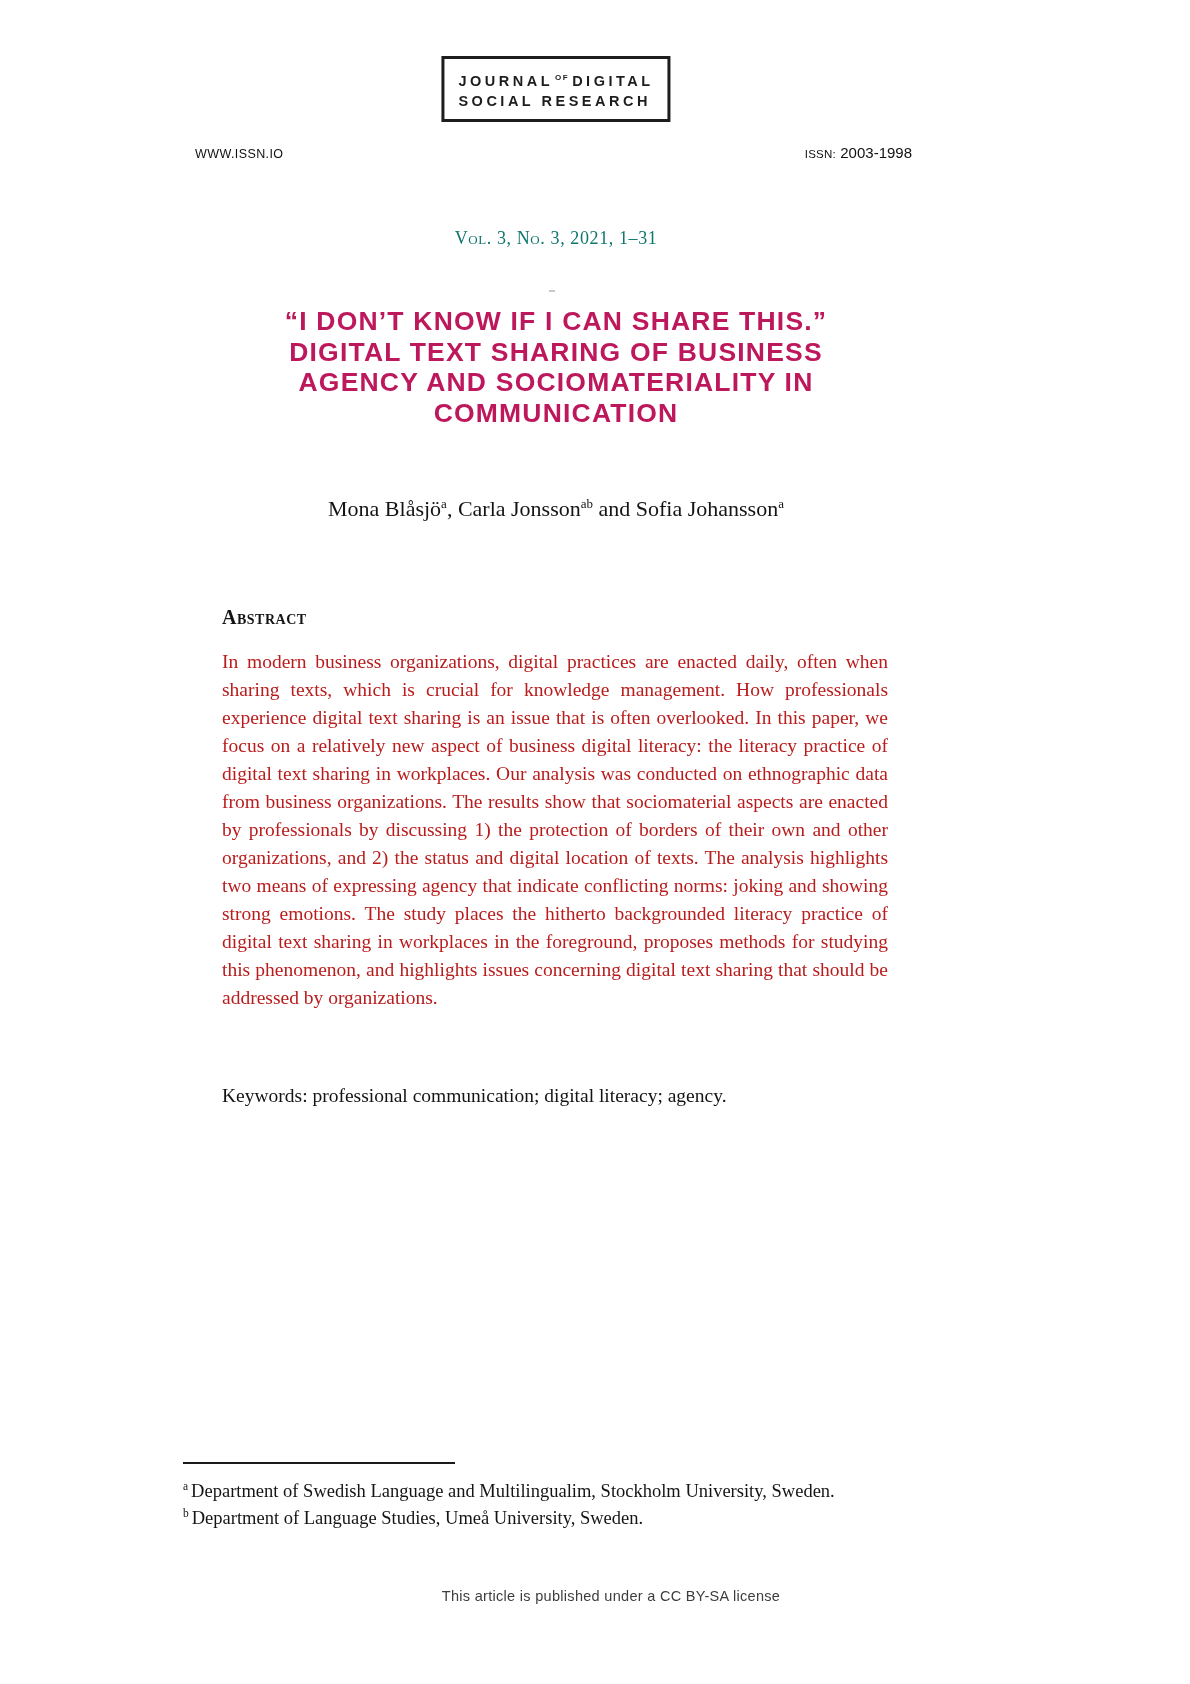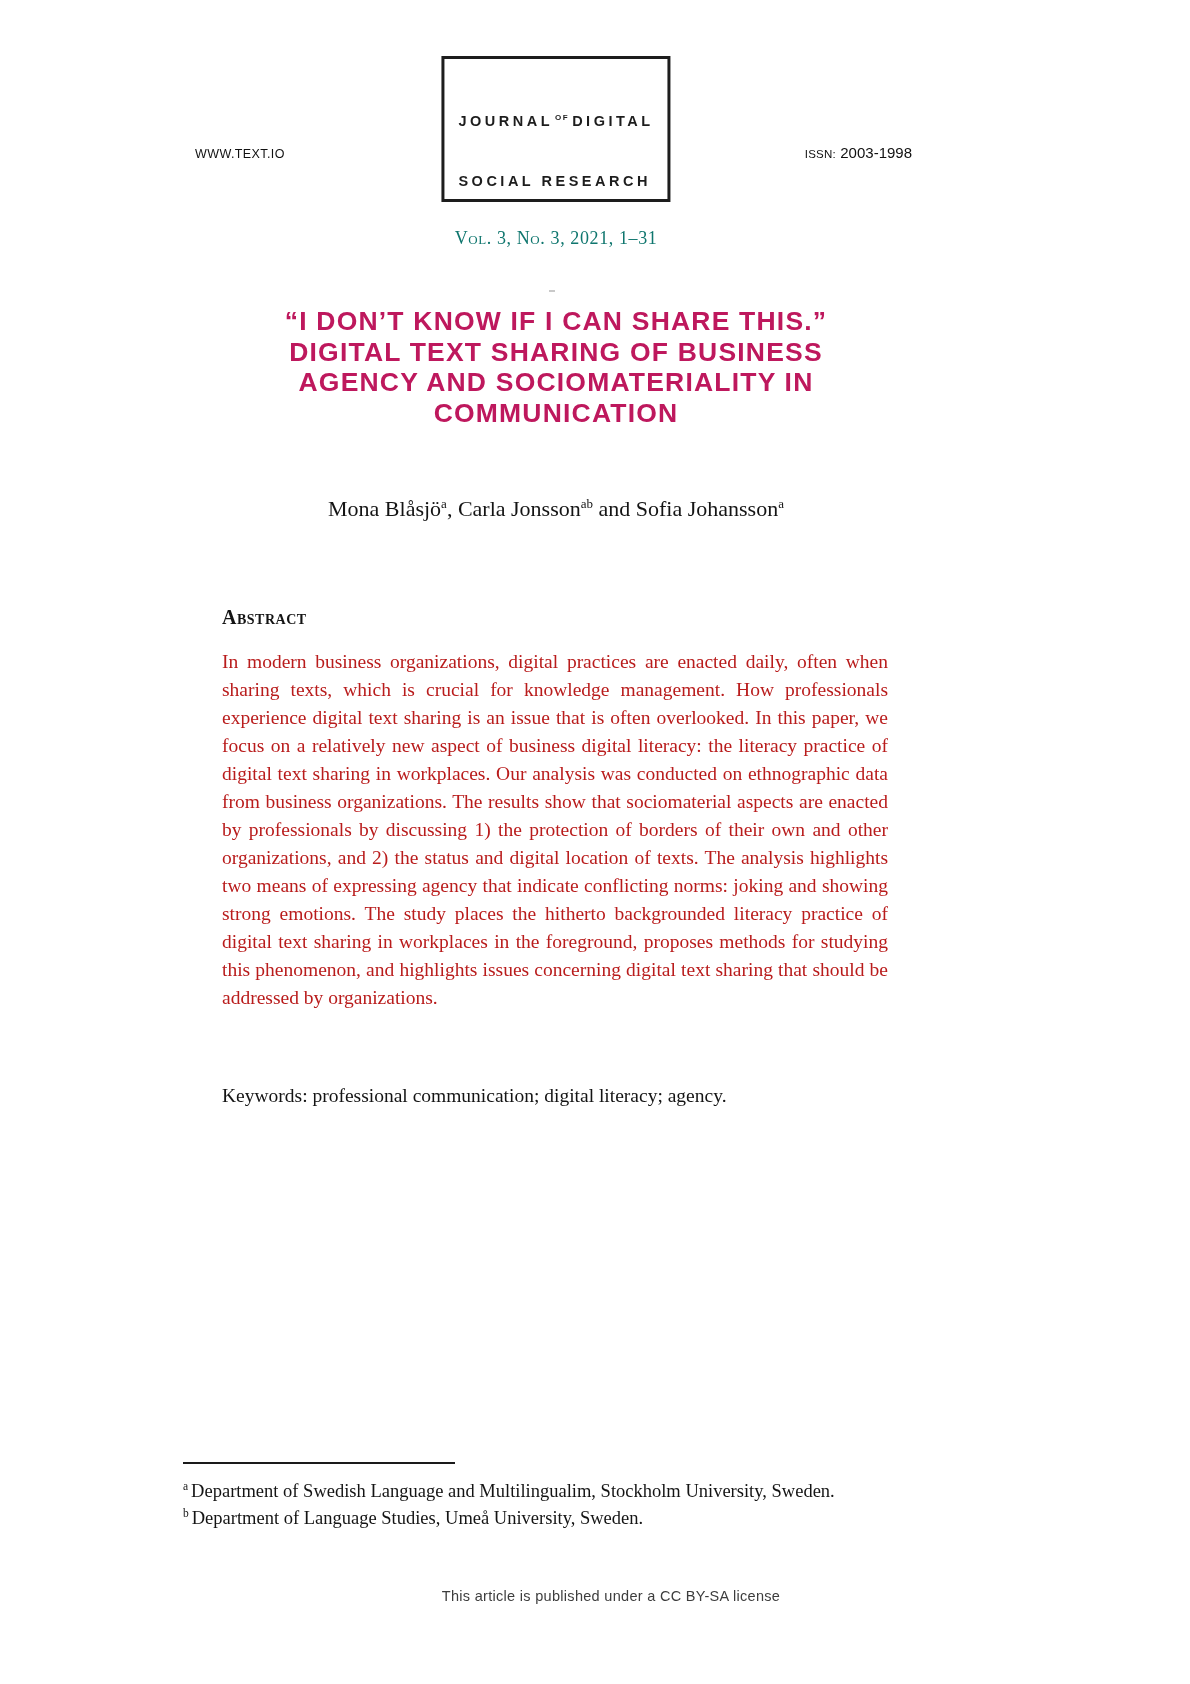--- a/index.html
+++ b/index.html
@@ -25,21 +25,20 @@
     text-align: left;
   }
   .logo-line {
     font-family: "Liberation Sans", sans-serif;
     font-weight: 700;
     font-size: 14.5px;
     letter-spacing: 3.5px;
     color: #1d1d1d;
     line-height: 20px;
     white-space: nowrap;
-    margin-top: 40px;
   }
   .logo-of {
     font-size: 8px;
     vertical-align: 6px;
     letter-spacing: 1.5px;
     margin: 0 3px 0 2px;
   }
 
   
   .header-row {
@@ -186,21 +185,21 @@
 <body>
 
 <div class="page">
 
   <div class="logo-box">
     <div class="logo-line"><span>JOURNAL</span><span class="logo-of">OF</span><span>DIGITAL</span></div>
     <div class="logo-line">SOCIAL RESEARCH</div>
   </div>
 
   <div class="header-row">
-    <span class="site">WWW.TEXT.IO</span>
+    <span class="site">WWW.ISSN.IO</span>
     <span class="issn"><span class="issn-label">ISSN:</span> <span class="issn-value">2003-1998</span></span>
   </div>
 
   <div class="vol-line">Vol. 3, No. 3, 2021, 1–31</div>
 
   <div class="stray-mark"></div>
 
   <h1 class="title">
     <span class="title-line">“I DON’T KNOW IF I CAN SHARE THIS.”</span>
     <span class="title-line">DIGITAL TEXT SHARING OF BUSINESS</span>

